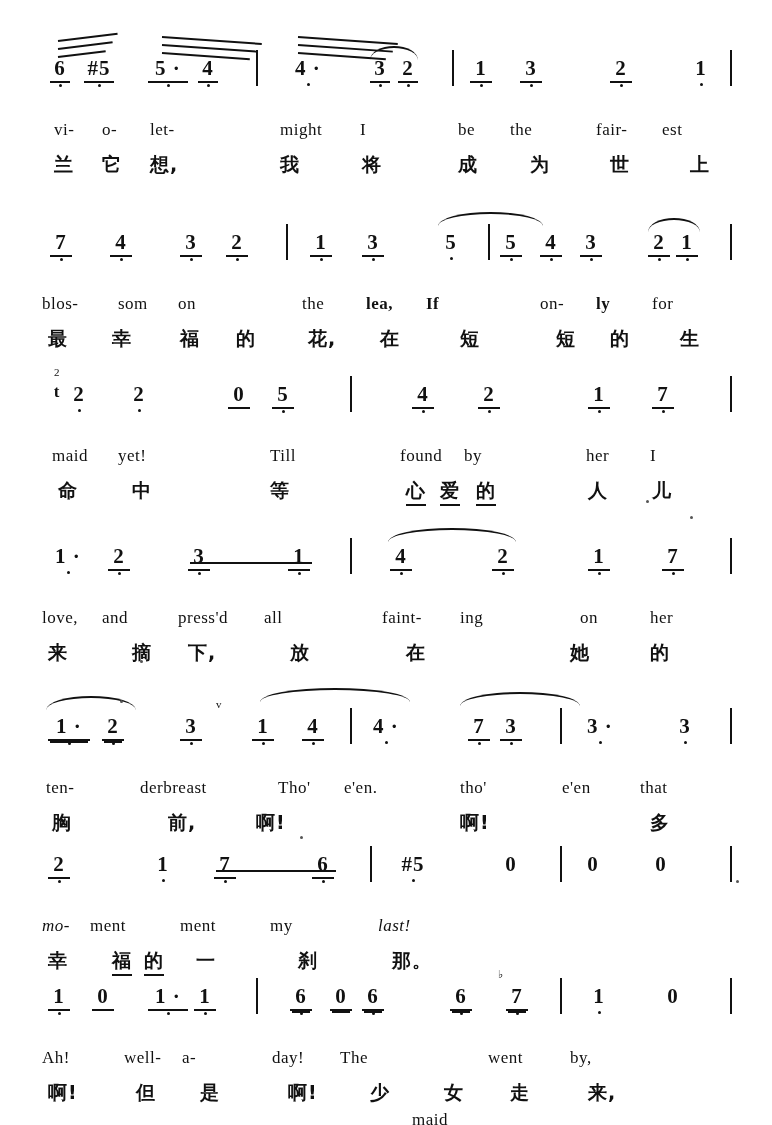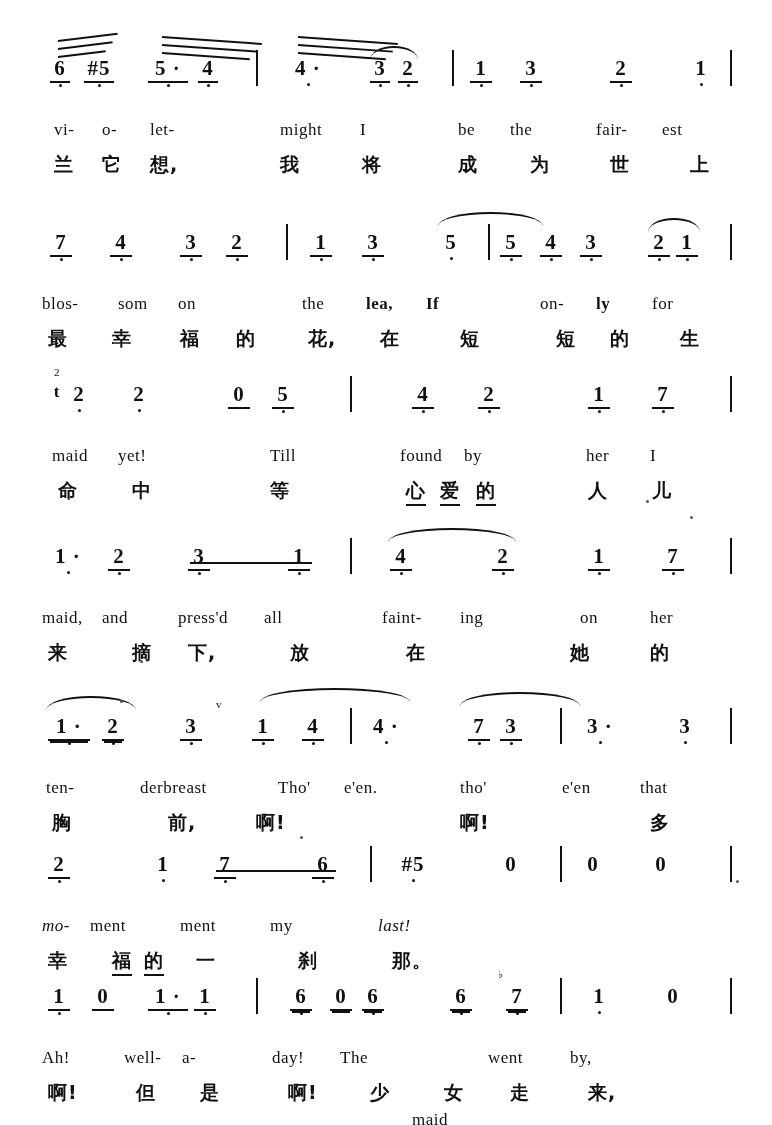--- a/index.html
+++ b/index.html
@@ -290,21 +290,21 @@
       <div class="cell num dotted-below underline1" style="left:452px; top:12px; width:22px;">2</div>
       <div class="slur" style="left:348px; top:-4px; width:128px;"></div>
 
       <div class="cell num dotted-below underline1" style="left:548px; top:12px; width:22px;">1</div>
       <div class="cell num dotted-below underline1" style="left:622px; top:12px; width:22px;">7</div>
 
       <div class="barline" style="left:690px; top:6px;"></div>
     </div>
 
     <div style="position:relative; height:30px;">
-      <div class="lyric-en" style="left:2px; top:30px;">maid,</div>
+      <div class="lyric-en" style="left:2px; top:30px;">love,</div>
       <div class="lyric-en" style="left:62px; top:30px;">and</div>
       <div class="lyric-en" style="left:138px; top:30px;">press'd</div>
       <div class="lyric-en" style="left:224px; top:30px;">all</div>
       <div class="lyric-en" style="left:342px; top:30px;">faint-</div>
       <div class="lyric-en" style="left:420px; top:30px;">ing</div>
       <div class="lyric-en" style="left:540px; top:30px;">on</div>
       <div class="lyric-en" style="left:610px; top:30px;">her</div>
 
       <div class="lyric-cn" style="left:8px; top:62px;">来</div>
       <div class="lyric-cn" style="left:92px; top:62px;">摘</div>

